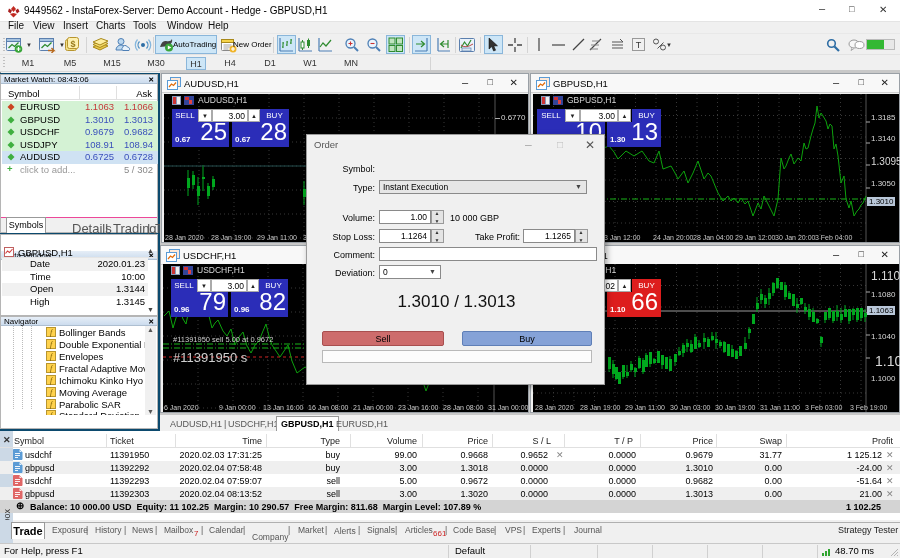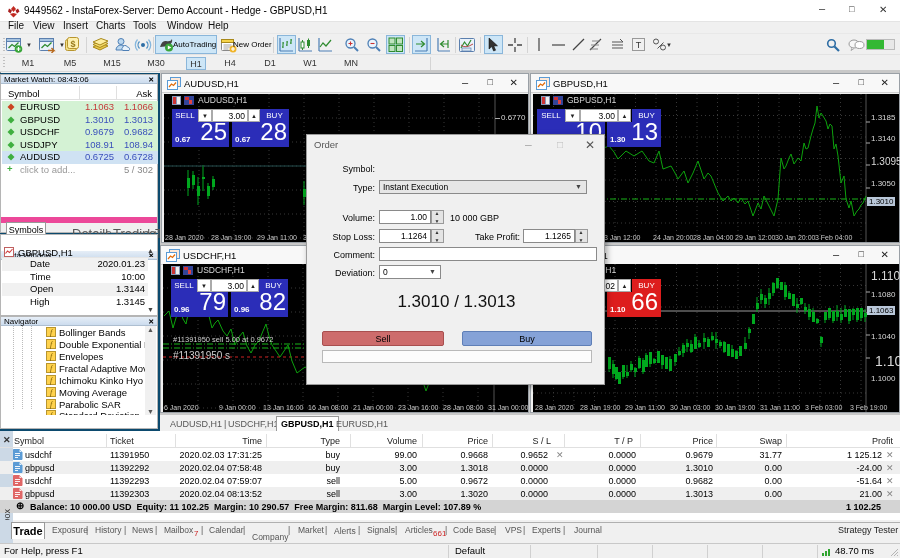--- a/index.html
+++ b/index.html
@@ -332,21 +332,21 @@
     <span class="mwsym">AUDUSD</span>
         <span class="mwbid btxt">0.6725</span>
         <span class="mwask btxt">0.6728</span>
   </div>
   <div class="mwrow" style="top:88.5px">
     <span style="position:absolute;left:5px;top:-1px;color:#3faf3f;font-weight:bold">+</span>
     <span class="mwsym" style="color:#999">click to add...</span>
         <span class="mwask" style="color:#888">5 / 302</span>
   </div>
 
-  <div class="abs" style="left:0;top:142px;width:156px;height:15px;background:#f0f0f0;border-top:6px solid #ec4899">
+  <div class="abs" style="left:0;top:142px;width:156px;height:15px;background:#f0f0f0;border-top:1px solid #ec4899">
     <div style="position:absolute;left:5px;top:-1px;width:40px;height:16px;background:#fff;border:1px solid #999;border-bottom:none;text-align:center;font-size:9px;line-height:15px">Symbols</div>
     <span class="tabrow" style="left:59px;top:3px">Details</span>
     <span class="tabrow" style="left:92px;top:3px">|</span>
     <span class="tabrow" style="left:100px;top:3px">Trading</span>
     <span class="tabrow" style="left:134px;top:3px">|</span>
     <span class="tabrow" style="left:142px;top:3px">Ticks</span>
   </div>
  </div>
 
  <div class="abs" style="left:0;top:161px;width:158px;height:82px;background:#fff;border:1px solid #b5b5b5">
@@ -661,21 +661,21 @@
         <line x1="0" y1="96" x2="331" y2="96" stroke="#383838" stroke-width="1" stroke-dasharray="1 3"></line>
         <line x1="0" y1="120" x2="331" y2="120" stroke="#383838" stroke-width="1" stroke-dasharray="1 3"></line>
         <line x1="0" y1="144" x2="331" y2="144" stroke="#383838" stroke-width="1" stroke-dasharray="1 3"></line>
         <line x1="331" y1="0" x2="331" y2="148" stroke="#555" stroke-width="1"></line>
         <line x1="0" y1="80" x2="331" y2="80" stroke="#18b418" stroke-width="1" stroke-dasharray="6 2 1 2"></line>
         <line x1="0" y1="84" x2="331" y2="84" stroke="#18b418" stroke-width="1" stroke-dasharray="6 2 1 2"></line>
         <line x1="0" y1="93" x2="331" y2="93" stroke="#cc2222" stroke-width="1" stroke-dasharray="3 3"></line>
         <polyline points="1,52 6,47 10,64 16,44 20,55 23,60 29,31 32,42 35,48 39,40 43,35 46,52 49,64 52,59 55,56 60,67 64,72 68,65 72,81 76,73 80,68 84,82 88,89 92,81 96,77 100,67 103,60 106,72 109,81 113,87 117,93 121,87 125,81 129,97 134,109 142,103 152,108 162,112 172,115 182,117 194,116 206,118 218,116 230,117 242,118 254,117 260,118 263,127 266,119 278,117 290,118 302,117 314,118 326,117 331,118" fill="none" stroke="#0da10d" stroke-width="1"></polyline>
       </svg>
 <span style="position:absolute;left:10px;top:71px;color:#cfcfcf;font-size:7.5px">#11391950 sell 5.00 at 0.9672</span>
-<span style="position:absolute;left:10px;top:86px;color:#cfcfcf;font-size:10px">#11391950 s</span>
+<span style="position:absolute;left:10px;top:86px;color:#cfcfcf;font-size:13px">#11391950 s</span>
 <span style="position:absolute;left:1px;top:140px;color:#c8c8c8;font-size:7px;white-space:nowrap">6 Jan 2020</span>
       <span style="position:absolute;left:56px;top:140px;color:#c8c8c8;font-size:7px;white-space:nowrap">9 Jan 00:00</span>
       <span style="position:absolute;left:100px;top:140px;color:#c8c8c8;font-size:7px;white-space:nowrap">13 Jan 16:00</span>
       <span style="position:absolute;left:145px;top:140px;color:#c8c8c8;font-size:7px;white-space:nowrap">16 Jan 08:00</span>
       <span style="position:absolute;left:190px;top:140px;color:#c8c8c8;font-size:7px;white-space:nowrap">21 Jan 00:00</span>
       <span style="position:absolute;left:235px;top:140px;color:#c8c8c8;font-size:7px;white-space:nowrap">23 Jan 16:00</span>
       <span style="position:absolute;left:280px;top:140px;color:#c8c8c8;font-size:7px;white-space:nowrap">28 Jan 08:00</span>
       <span style="position:absolute;left:325px;top:140px;color:#c8c8c8;font-size:7px;white-space:nowrap">31 Jan 00:00</span>
       <div style="position:absolute;left:8px;top:2px;height:10px">
 <svg width="40" height="10" style="position:absolute;left:0;top:0">

